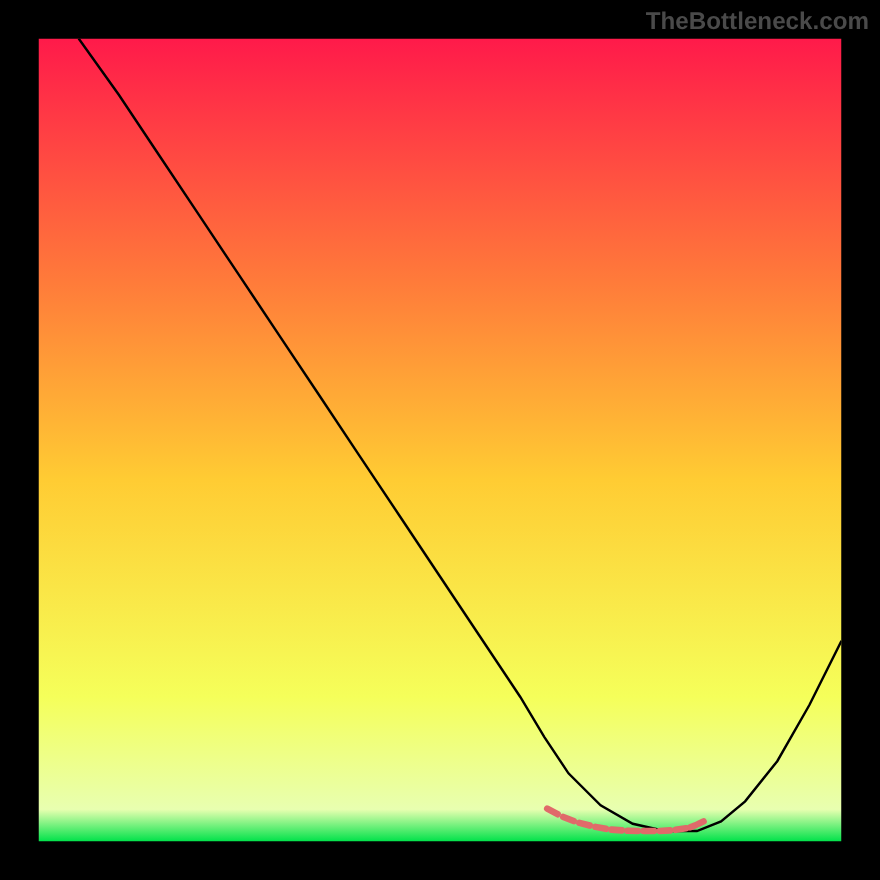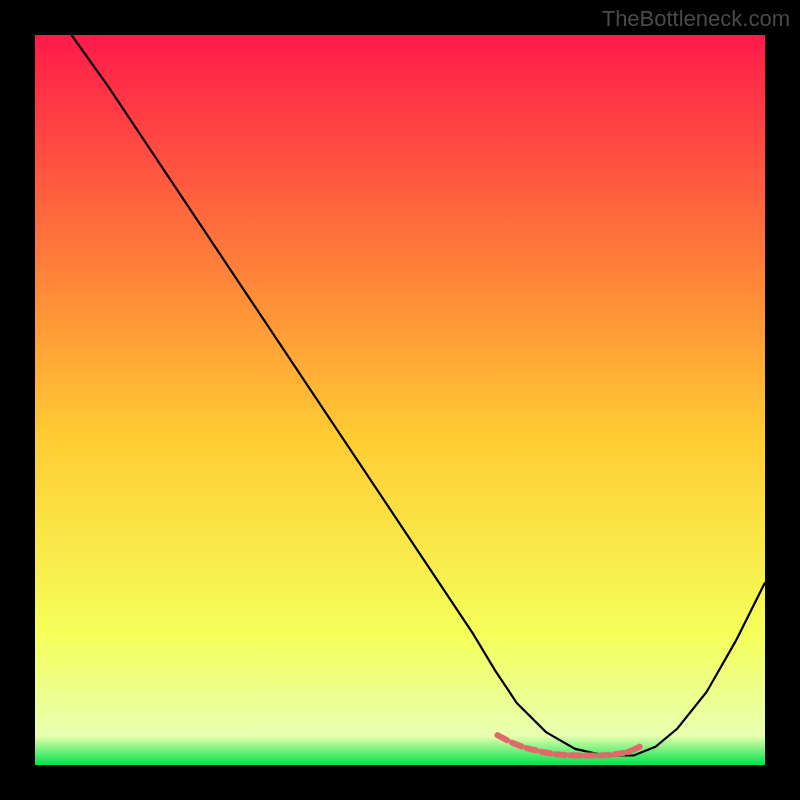--- a/index.html
+++ b/index.html
@@ -10,21 +10,21 @@
     position: relative;
     font-family: Arial, sans-serif;
     overflow: hidden;
   }
   .watermark {
     position: absolute;
     top: 6px;
     right: 10px;
     color: #4a4a4a;
     font-size: 22px;
-    font-weight: 400;
+    font-weight: 700;
     z-index: 10;
   }
   .plot-area {
     position: absolute;
     left: 35px;
     top: 35px;
     width: 730px;
     height: 730px;
   }
   .plot-area svg {

